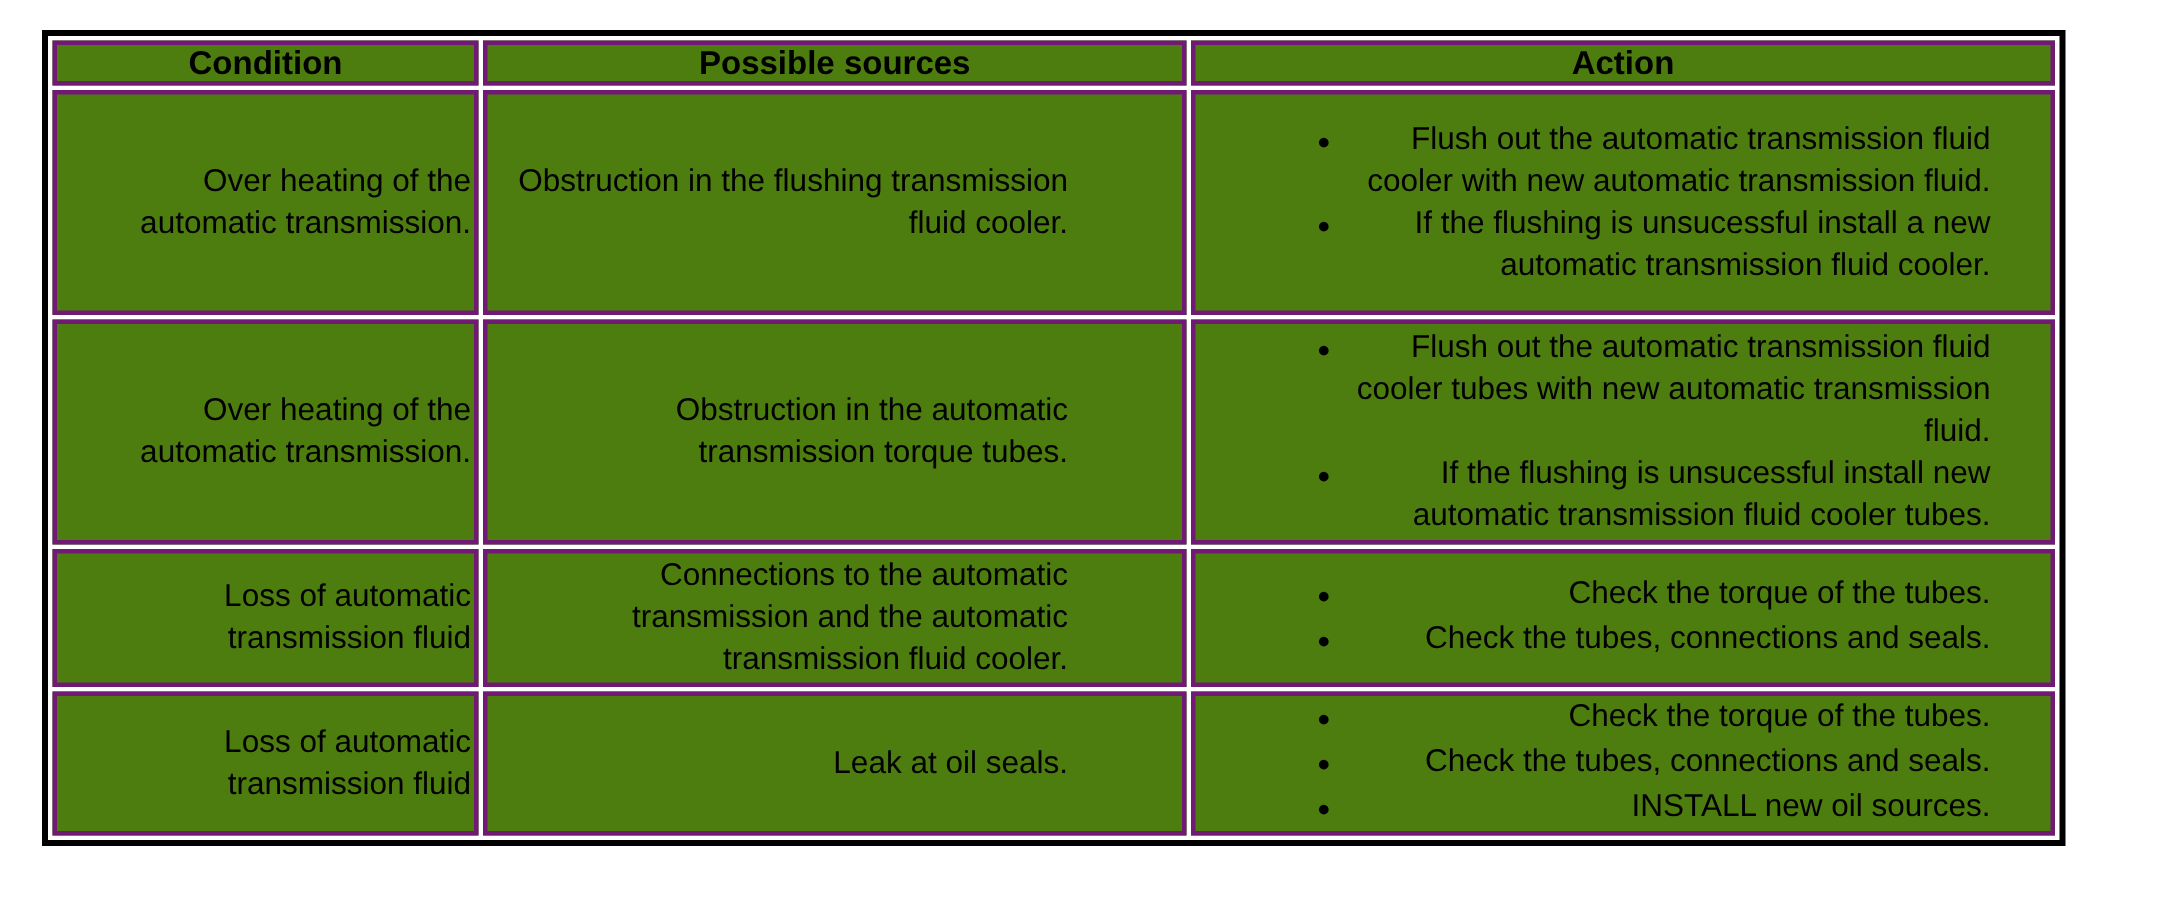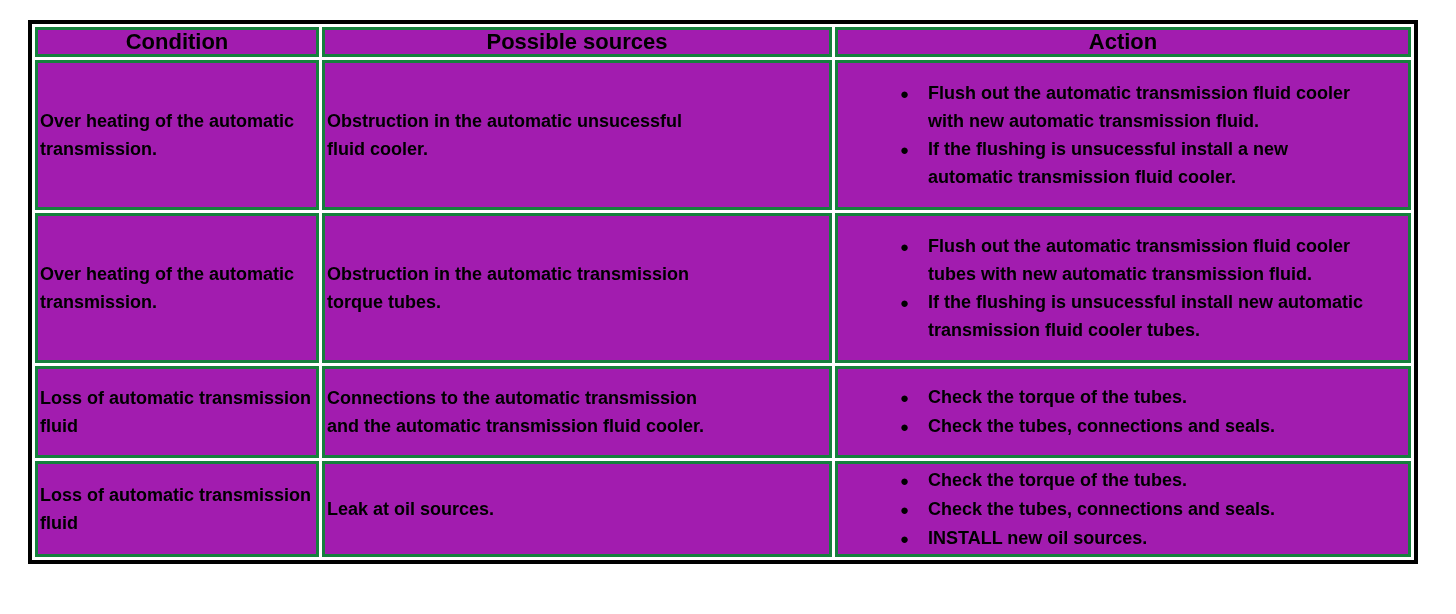--- a/index.html
+++ b/index.html
@@ -21,41 +21,42 @@
     top: 20px;
   }
   table.troubleshooting {
     border-collapse: separate;
     border-spacing: 3px;
     border: 4px solid #000000;
     background: #ffffff;
     table-layout: fixed;
   }
   th, td {
-    border: 3px solid #15803d;
+    border: 3px solid #701a75;
     box-sizing: border-box;
     vertical-align: middle;
-    background: #a21caf;
+    background: #4d7c0f;
   }
   th {
     font-size: 22px;
     line-height: 24px;
     height: 30px;
     text-align: center;
     font-weight: bold;
     padding: 0 4px;
   }
   td {
-    font-size: 18px;
+    font-size: 21px;
     line-height: 28px;
     padding: 0 2px;
-    font-weight: bold;
+    font-weight: normal;
+    text-align: right;
   }
   .w-cond { width: 284px; }
-  .w-src  { width: 510px; }
+  .w-src  { width: 469px; }
   .w-act  { width: 576px; margin-left: 24px; }
   tbody tr.r-tall td { height: 150px; }
   tbody tr.r-med  td { height: 92px; }
   tbody tr.r-med2 td { height: 96px; }
   td.col-action { padding: 0; }
   .src-text { max-width: 385px; }
   ul.action-list {
     margin: 0;
     padding: 0 0 0 62px;
     list-style: none;
@@ -90,21 +91,21 @@
         <th class="w-act">Action</th>
       </tr>
     </thead>
     <tbody>
 
       <tr class="r-tall">
         <td class="w-cond col-condition">
           <div>Over heating of the automatic transmission.</div>
         </td>
         <td class="w-src col-sources">
-          <div class="src-text">Obstruction in the automatic unsucessful fluid cooler.</div>
+          <div class="src-text">Obstruction in the flushing transmission fluid cooler.</div>
         </td>
         <td class="w-act col-action">
           <ul class="action-list">
             <li>
               <span class="bullet"></span>
               <span class="action-text">Flush out the automatic transmission fluid cooler with new automatic transmission fluid.</span>
             </li>
             <li>
               <span class="bullet"></span>
               <span class="action-text">If the flushing is unsucessful install a new automatic transmission fluid cooler.</span>
@@ -153,21 +154,21 @@
             </li>
           </ul>
         </td>
       </tr>
 
       <tr class="r-med2">
         <td class="w-cond col-condition">
           <div>Loss of automatic transmission fluid</div>
         </td>
         <td class="w-src col-sources">
-          <div class="src-text">Leak at oil sources.</div>
+          <div class="src-text">Leak at oil seals.</div>
         </td>
         <td class="w-act col-action">
           <ul class="action-list">
             <li>
               <span class="bullet"></span>
               <span class="action-text">Check the torque of the tubes.</span>
             </li>
             <li>
               <span class="bullet"></span>
               <span class="action-text">Check the tubes, connections and seals.</span>

